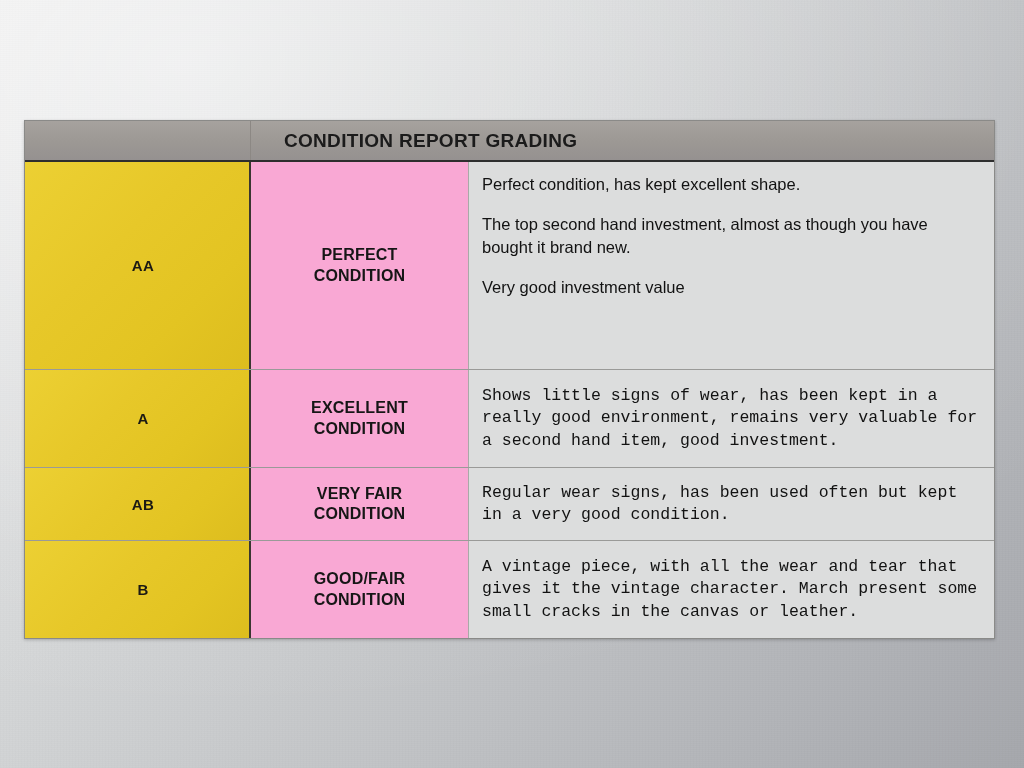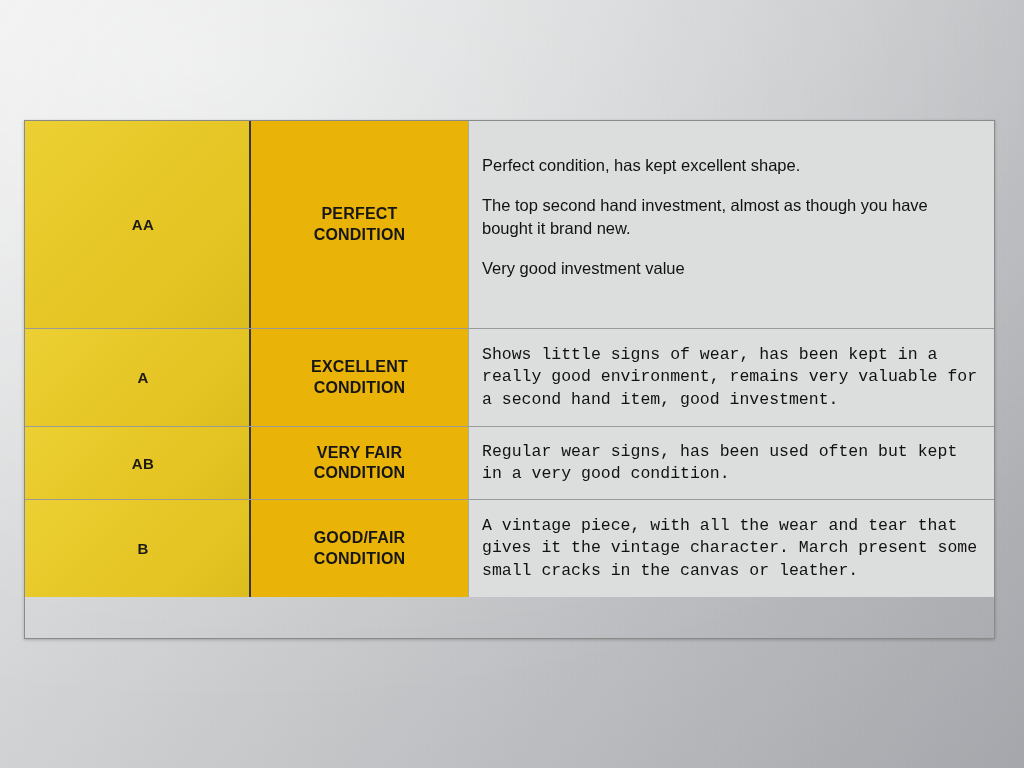--- a/index.html
+++ b/index.html
@@ -99,21 +99,21 @@
     font-size: 15px;
     font-weight: bold;
     color: #1c1a14;
     letter-spacing: 0.4px;
     padding-left: 12px;
   }
 
   .cell-name {
     width: 218px;
     box-sizing: border-box;
-    background: #eab308;
+    background: #f9a8d4;
     border-right: 1px solid #a9a9a7;
     display: flex;
     flex-direction: column;
     align-items: center;
     justify-content: center;
     font-size: 16px;
     font-weight: bold;
     color: #161616;
     line-height: 1.28;
     text-align: center;
@@ -123,41 +123,45 @@
   .cell-desc {
     flex: 1;
     box-sizing: border-box;
     background: #dcdddd;
     padding: 11px 16px 11px 13px;
     font-size: 16.5px;
     color: #121212;
     line-height: 1.36;
     display: flex;
     flex-direction: column;
-    justify-content: center;
+    justify-content: flex-start;
   }
   .cell-desc.centered { justify-content: center; padding-top: 8px; padding-bottom: 8px; font-family: Liberation Mono, monospace; }
   .desc-para { margin: 0 0 18px 0; }
   .desc-para:last-child { margin-bottom: 16px; }
   .cell-desc.tight .desc-para { margin-bottom: 0; }
 
   
   #row-aa { height: 208px; }
   #row-a  { height: 98px; }
   #row-ab { height: 73px; }
   #row-b  { height: 97px; }
 </style>
 </head>
 <body>
 
 <div id="photo-surface"></div>
 <div id="photo-grain"></div>
 
 <div id="grading-table">
 
+  <div class="table-header">
+    <div class="header-spacer"></div>
+    <div class="header-title">CONDITION REPORT GRADING</div>
+  </div>
 
   <div class="grade-row" id="row-aa">
     <div class="cell-grade">AA</div>
     <div class="cell-name">
       <span>PERFECT</span>
       <span>CONDITION</span>
     </div>
     <div class="cell-desc">
       <p class="desc-para">Perfect condition, has kept excellent shape.</p>
       <p class="desc-para">The top second hand investment, almost as though you have bought it brand new.</p>

